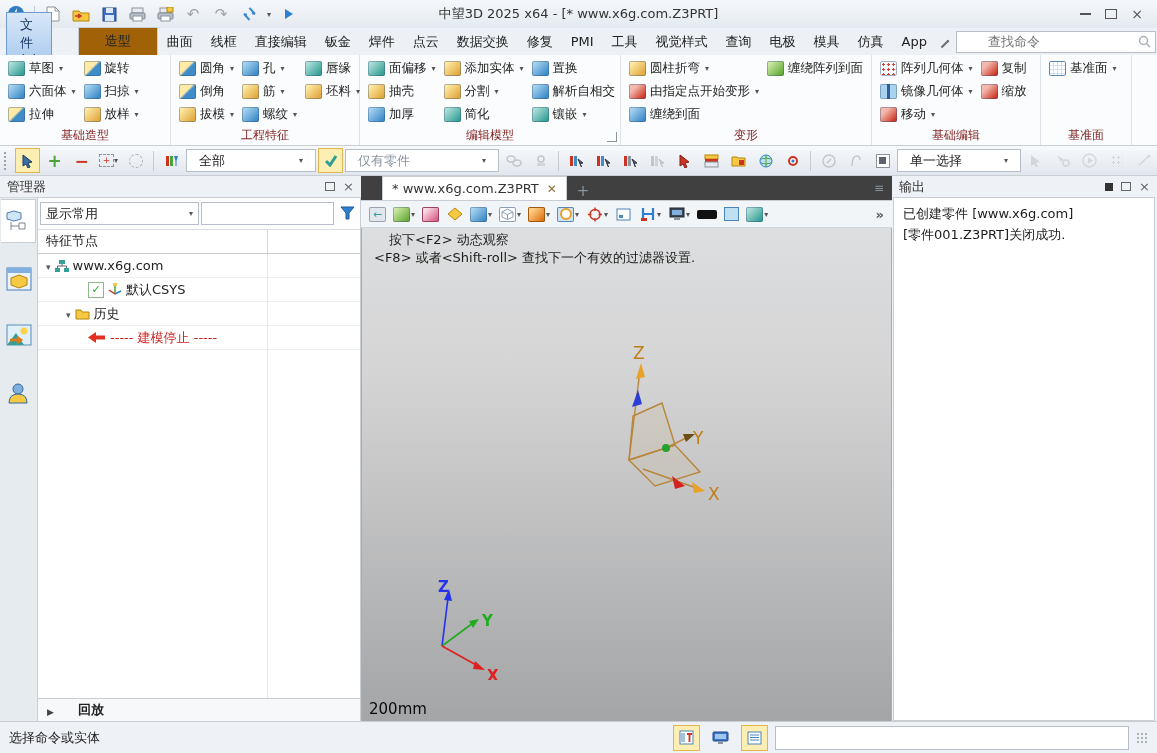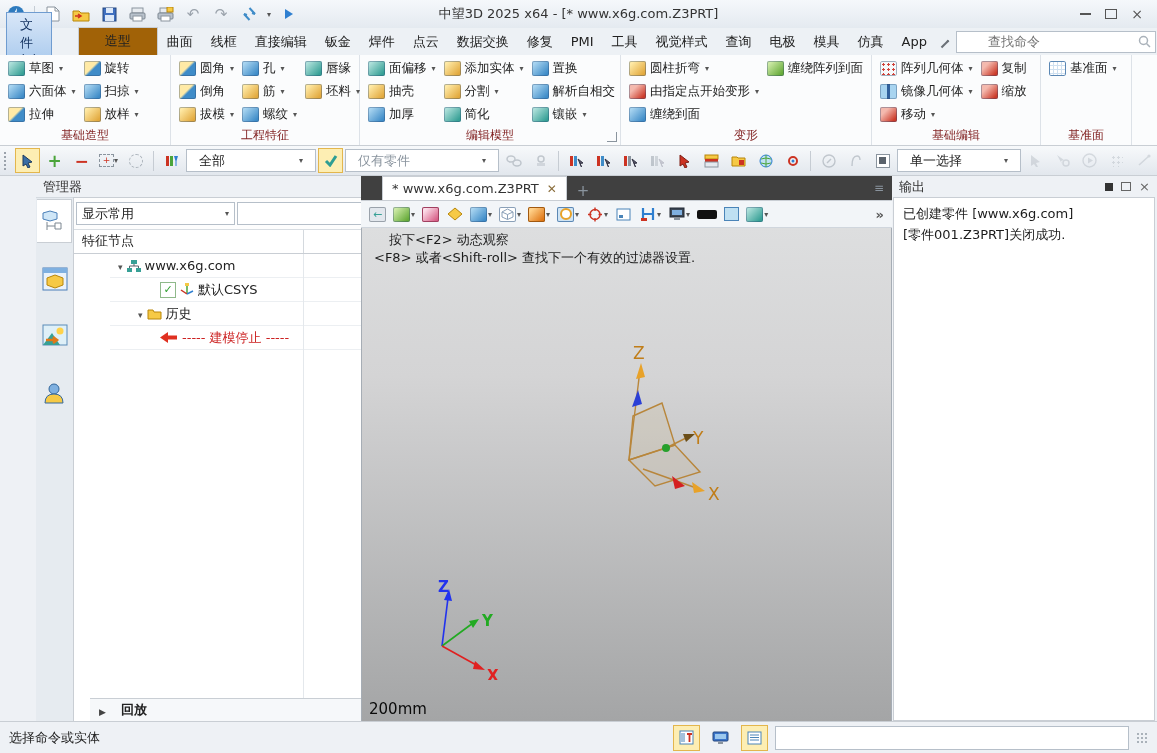--- a/index.html
+++ b/index.html
@@ -74,44 +74,44 @@
   .gry{color:#b3bac2;}
   .dis{opacity:.45;}
   
   .panel-head{height:21px;display:flex;align-items:center;padding:0 7px;color:#333;flex:none;}
   .phbtns{margin-left:auto;display:flex;gap:8px;align-items:center;}
   .pin{width:8px;height:8px;background:#333;}
   .rest{width:8px;height:7px;border:1px solid #666;}
   .pclose{color:#666;font-size:13px;line-height:9px;}
   
   .manager{position:absolute;top:176px;left:0;width:361px;bottom:31px;background:#eef1f5;
-    border-right:1px solid #c9ced4;display:flex;flex-direction:column;padding-left:36px;}
+    border-right:1px solid #c9ced4;display:flex;flex-direction:column;}
   .mbody{flex:1;display:flex;min-height:0;}
   .mstrip{width:37px;background:#e6ebf0;border-top:1px solid #d4dae0;display:flex;flex-direction:column;
     align-items:center;padding-top:1px;gap:15px;flex:none;}
   .sbtn{width:34px;height:42px;display:flex;align-items:center;justify-content:center;}
   .sbtn.on{background:#fff;border:1px solid #c9ced4;border-left:none;}
   .mpanel{flex:1;background:#fff;border:1px solid #c9ced4;display:flex;flex-direction:column;min-width:0;}
   .frow{height:27px;display:flex;align-items:center;border-bottom:1px solid #d8dde2;padding:2px 2px;gap:2px;background:#fdfdfd;}
   .fcombo{width:147px;height:21px;border:1px solid #b6bfc9;background:#fff;display:flex;align-items:center;padding:0 5px;}
   .fcombo::after{content:"▾";font-size:8px;color:#555;margin-left:auto;}
   .finput{flex:1;height:21px;border:1px solid #b6bfc9;background:#fff;}
   .funnel{width:22px;display:flex;justify-content:center;}
   .colhead{height:23px;line-height:22px;border-bottom:1px solid #c9ced4;padding-left:8px;position:relative;color:#222;}
   .colline{position:absolute;top:0;bottom:0;left:229px;width:1px;background:#d4d9de;}
   .tree{flex:1;position:relative;overflow:hidden;}
-  .trow{height:23px;display:flex;align-items:center;border-bottom:1px solid #eceff2;gap:4px;margin-left:36px;}
+  .trow{height:23px;display:flex;align-items:center;border-bottom:1px solid #eceff2;gap:4px;}
   .twisty::before{content:"▾";font-size:9px;color:#555;}
   .ind0{padding-left:8px;} .ind1{padding-left:28px;} .ind2{padding-left:50px;}
   .chk{width:14px;height:14px;background:#fff;border:1px solid #8fb98a;color:#2e9e2e;font-size:11px;
     line-height:13px;text-align:center;flex:none;}
   .chk::before{content:"✓";}
   .red-label{color:#cc2222;}
   .replay{height:22px;border-top:1px solid #c9ced4;background:#f6f8fa;display:flex;align-items:center;
-    gap:15px;padding-left:9px;font-weight:bold;color:#222;flex:none;margin-left:16px;}
+    gap:24px;padding-left:9px;font-weight:bold;color:#222;flex:none;}
   .rplay::before{content:"▶";font-size:9px;color:#444;}
   
   .center{position:absolute;top:176px;left:361px;width:531px;bottom:31px;display:flex;flex-direction:column;background:#eef1f5;}
   .tabbar{height:24px;display:flex;align-items:flex-end;background:#404040;border-bottom:1px solid #c9ced4;position:relative;}
   .doc-tab{height:23px;background:#fff;border:1px solid #c9ced4;border-bottom:none;display:flex;
     align-items:center;padding:0 9px;gap:8px;margin-left:21px;color:#333;}
   .tabx{color:#8a6d3b;font-size:12px;line-height:10px;}
   .tabplus{color:#8a949e;font-size:15px;margin-left:10px;}
   .taboverflow{margin-left:auto;margin-right:8px;color:#8a949e;align-self:center;font-size:12px;}
   .vtoolbar{height:26px;background:#f2f5f8;border-bottom:1px solid #d0d6dd;display:flex;align-items:center;

